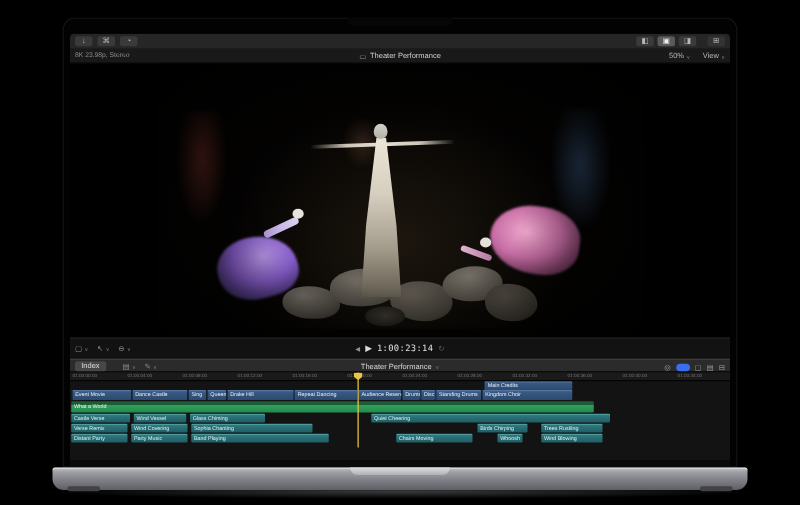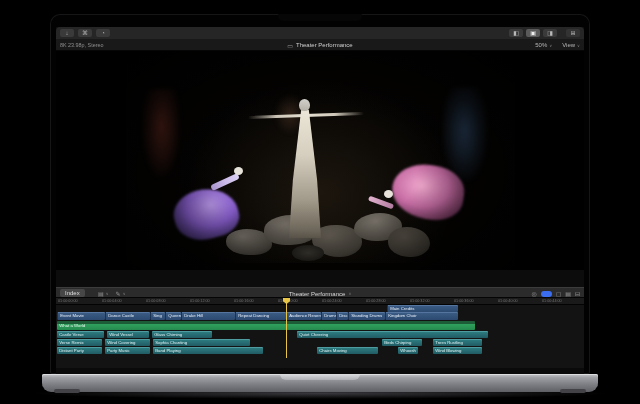--- a/index.html
+++ b/index.html
@@ -212,20 +212,42 @@
           <div class="kl-body"></div>
           <div class="kl-arm"></div>
           <div class="kl-head"></div>
           <div class="kr-body"></div>
           <div class="kr-arm"></div>
           <div class="kr-head"></div>
           <div class="vignette"></div>
         </div>
       </div>
 
+      <div class="transport">
+        <div class="tools">
+          <span class="tool">
+            <span>▢</span>
+            <span class="chev">∨</span>
+          </span>
+          <span class="tool">
+            <span>↖</span>
+            <span class="chev">∨</span>
+          </span>
+          <span class="tool">
+            <span>⊖</span>
+            <span class="chev">∨</span>
+          </span>
+        </div>
+        <div class="tc-group">
+          <span class="skip">◀</span>
+          <span class="play">▶</span>
+          <span class="timecode">1:00:23:14</span>
+          <span class="loop">↻</span>
+        </div>
+      </div>
 
       <div class="tl-header">
         <span class="index-btn">Index</span>
         <div class="hd-tools">
           <span class="tool">
             <span>▤</span>
             <span class="chev">∨</span>
           </span>
           <span class="tool">
             <span>✎</span>

